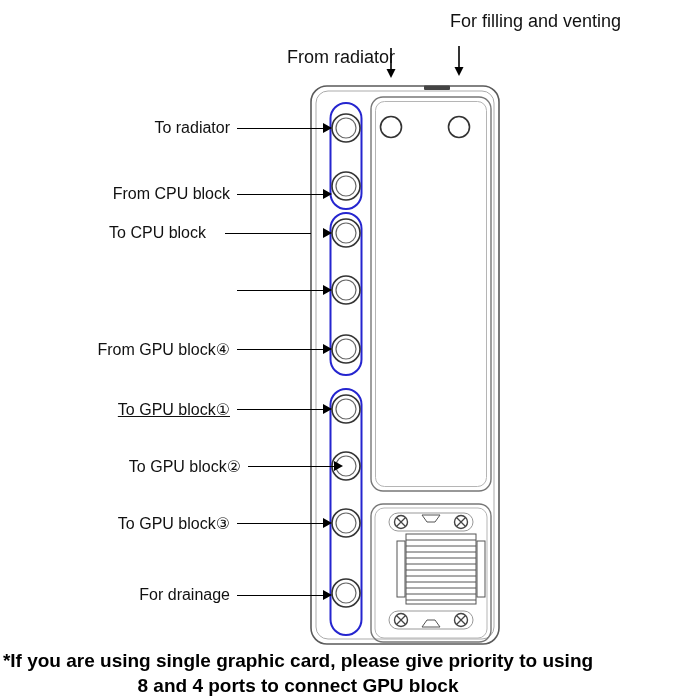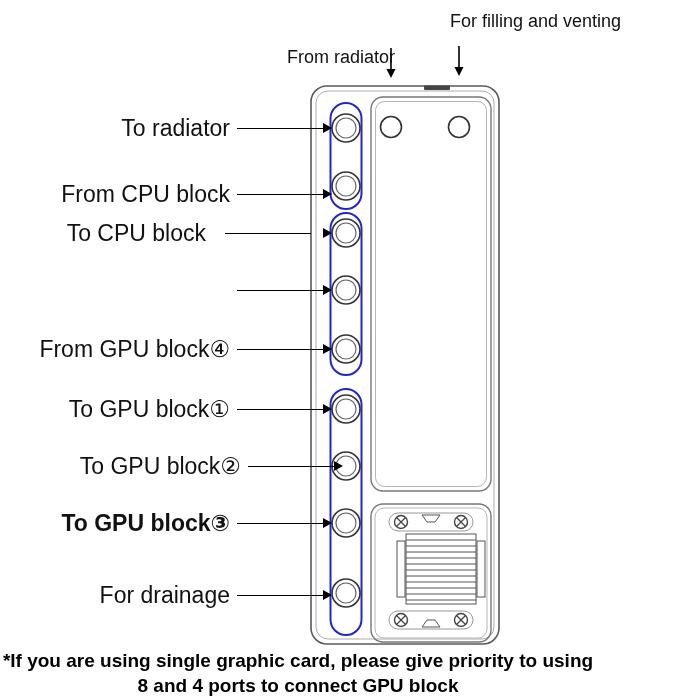--- a/index.html
+++ b/index.html
@@ -8,21 +8,21 @@
     font-family:"Liberation Sans","DejaVu Sans",sans-serif;color:#111;
     overflow:hidden;
   }
   .top-label{
     position:absolute;white-space:nowrap;font-size:18px;color:#111;
   }
   .port-row{
     position:absolute;left:0;width:332px;height:20px;
     display:flex;align-items:center;justify-content:flex-end;
   }
-  .port-row .lbl{font-size:23px;color:#111;padding-right:7px;white-space:nowrap;}
+  .port-row .lbl{font-size:16px;color:#111;padding-right:7px;white-space:nowrap;}
   .port-row .leader{width:86px;height:0;border-top:1.5px solid #000;}
   .port-row .arrow-r{
     width:0;height:0;border-left:9px solid #000;
     border-top:5px solid transparent;border-bottom:5px solid transparent;
   }
   .footnote{
     position:absolute;left:0;top:648px;width:596px;text-align:center;
     font-size:19px;font-weight:bold;line-height:25px;color:#000;
   }
   svg{position:absolute;left:0;top:0;}
@@ -167,31 +167,31 @@
 </div>
 <div class="port-row" style="top:280px;">
   <span class="leader"></span>
   <span class="arrow-r"></span>
 </div>
 <div class="port-row" style="top:339px;">
   <span class="lbl">From GPU block④</span>
   <span class="leader"></span>
   <span class="arrow-r"></span>
 </div>
-<div class="port-row" style="top:399px;">
+<div class="port-row" style="top:399px;text-decoration:underline;">
   <span class="lbl">To GPU block①</span>
   <span class="leader"></span>
   <span class="arrow-r"></span>
 </div>
 <div class="port-row" style="top:456px;padding-left:11px;">
   <span class="lbl">To GPU block②</span>
   <span class="leader"></span>
   <span class="arrow-r"></span>
 </div>
-<div class="port-row" style="top:513px;font-weight:bold;">
+<div class="port-row" style="top:513px;">
   <span class="lbl">To GPU block③</span>
   <span class="leader"></span>
   <span class="arrow-r"></span>
 </div>
 <div class="port-row" style="top:585px;text-align:center;">
   <span class="lbl">For drainage</span>
   <span class="leader"></span>
   <span class="arrow-r"></span>
 </div>
 

